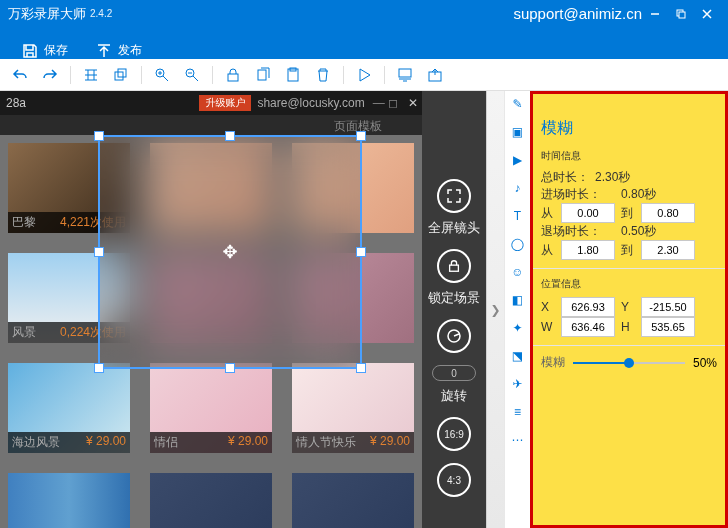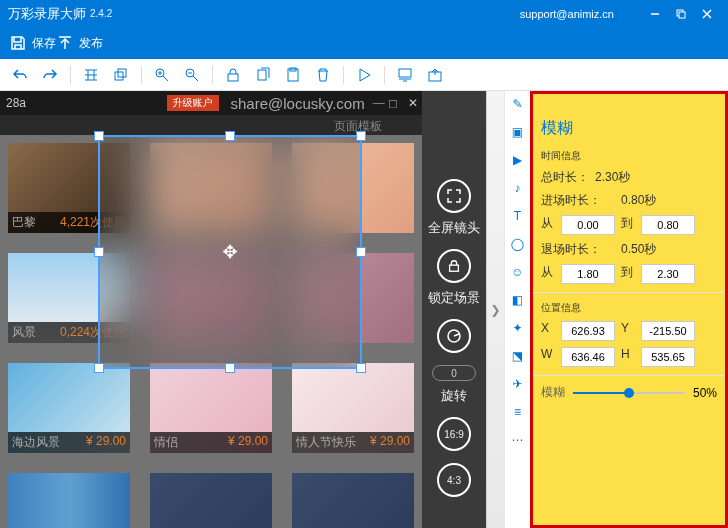--- a/index.html
+++ b/index.html
@@ -1,34 +1,34 @@
 <!DOCTYPE html>
 <html><head>
 <meta charset="utf-8">
 <style>
 *{box-sizing:border-box;margin:0;padding:0;font-family:"Microsoft YaHei",Arial,sans-serif;font-size:12px}
 body{width:728px;height:528px;overflow:hidden;background:#fff}
 .titlebar{height:27px;background:#0078d7;color:#fff;display:flex;align-items:center;padding:6px 8px}
 .titlebar .title{font-size:13px}
 .titlebar .ver{font-size:10px;margin-left:4px;opacity:.9}
 .titlebar .sp{flex:1}
-.titlebar .support{font-size:11px;margin-right:28px}
+.titlebar .support{font-size:15px;margin-right:0}
 .titlebar .wbtn{width:26px;height:20px;display:flex;align-items:center;justify-content:center;cursor:pointer}
-.actionbar{height:32px;background:#0078d7;color:#fff;display:flex;align-items:center;padding:0 10px;gap:1px}
+.actionbar{height:32px;background:#0078d7;color:#fff;display:flex;align-items:flex-end;padding:0 22px;gap:28px}
 .actionbar .abtn{display:flex;align-items:center;gap:6px;cursor:pointer;font-size:14px}
 .toolbar{height:32px;background:#fff;border-bottom:1px solid #e0e0e0;display:flex;align-items:center;padding:0 6px;gap:2px}
 .toolbar .tbtn{width:28px;height:24px;display:flex;align-items:center;justify-content:center;color:#0078d7;cursor:pointer;border-radius:2px}
 .toolbar .tbtn svg{width:16px;height:16px}
 .toolbar .sep{width:1px;height:18px;background:#ddd;margin:0 4px}
 .main{display:flex;height:437px}
 .canvas{flex:1;background:#737373;position:relative;overflow:hidden}
 .canvas-inner{position:absolute;inset:0}
 .topstrip{height:24px;background:#1a1a1a;display:flex;align-items:center;color:#ccc;font-size:10px;padding-left:6px}
 .topstrip .badge{background:#d04020;color:#fff;padding:1px 6px;margin-left:auto;font-size:10px}
-.topstrip .url{margin-left:12px;font-size:15px;color:#aaa}
+.topstrip .url{margin-left:6px;font-size:12px;color:#aaa}
 .topstrip .wclose{margin-left:6px;width:18px;text-align:center;cursor:pointer}
 .substrip{height:20px;background:#2a2a2a;text-align:right;color:#888;font-size:10px;padding:3px 40px 0 0}
 .gallery{display:grid;grid-template-columns:repeat(3,1fr);gap:20px;padding:8px}
 .thumb{position:relative;height:90px;background:#555}
 .thumb .cap{position:absolute;left:0;right:0;bottom:0;background:rgba(0,0,0,.7);color:#aaa;font-size:9px;padding:2px 4px;display:flex;justify-content:space-between}
 .thumb .cap .price{color:#e08030}
 .thumb.t1{background:linear-gradient(135deg,#8a6a4a,#3a2a1a)}
 .thumb.t2{background:linear-gradient(135deg,#f0c0a0,#e0a080)}
 .thumb.t3{background:linear-gradient(180deg,#a0d0f0,#f0f0f0)}
 .thumb.t4{background:linear-gradient(135deg,#c090a0,#a07080)}
@@ -47,21 +47,21 @@
 .sidecol{width:64px;background:#3a3a3a;display:flex;flex-direction:column;align-items:center;padding-top:88px;gap:12px;color:#eee}
 .sidecol .rbtn{width:34px;height:34px;border:2px solid #fff;border-radius:50%;display:flex;align-items:center;justify-content:center;cursor:pointer;font-size:14px}
 .sidecol .rlabel{font-size:13px;margin-top:-6px}
 .sidecol .pill{width:44px;height:16px;border:1px solid #888;border-radius:8px;display:flex;align-items:center;justify-content:center;font-size:10px;color:#ccc}
 .expand{width:18px;background:linear-gradient(#f4f4f4,#e8e8e8);border-left:1px solid #d0d0d0;display:flex;align-items:center;justify-content:center;color:#888;cursor:pointer}
 .iconcol{width:26px;background:#fff;border-left:1px solid #e8e8e8;display:flex;flex-direction:column;align-items:center;padding-top:4px;gap:10px}
 .iconcol .ic{width:18px;height:18px;display:flex;align-items:center;justify-content:center;color:#0078d7;cursor:pointer}
 .panel{width:198px;background:#fde047;border:3px solid #d00000;padding:24px 8px;overflow:hidden}
 .panel .ptitle{color:#0078d7;font-size:16px;font-weight:500;margin-bottom:10px}
 .panel .sect{font-size:10px;color:#333;margin:8px 0 6px}
-.panel .row{display:flex;gap:6px;margin:6px 0;font-size:12px;color:#333}
+.panel .row{display:flex;align-items:center;gap:6px;margin:0 0;font-size:12px;color:#333}
 .panel .row .lab{min-width:14px}
 .panel input[type=text]{width:54px;height:20px;border:1px solid #c8c8c8;text-align:center;font-size:11px;padding:0}
 .panel .winput{width:60px}
 .panel hr{border:none;border-top:1px solid #e4e4e4;margin:8px -8px}
 .slider-row{display:flex;align-items:center;gap:8px;margin-top:8px}
 .slider-row .slabel{color:#666;font-size:12px}
 .slider{position:relative;flex:1;height:14px}
 .slider .track{position:absolute;top:6px;left:0;right:0;height:2px;background:#c8c8c8}
 .slider .fill{position:absolute;top:6px;left:0;width:50%;height:2px;background:#0078d7}
 .slider .knob{position:absolute;top:2px;left:50%;margin-left:-5px;width:10px;height:10px;border-radius:50%;background:#0078d7;cursor:pointer}

